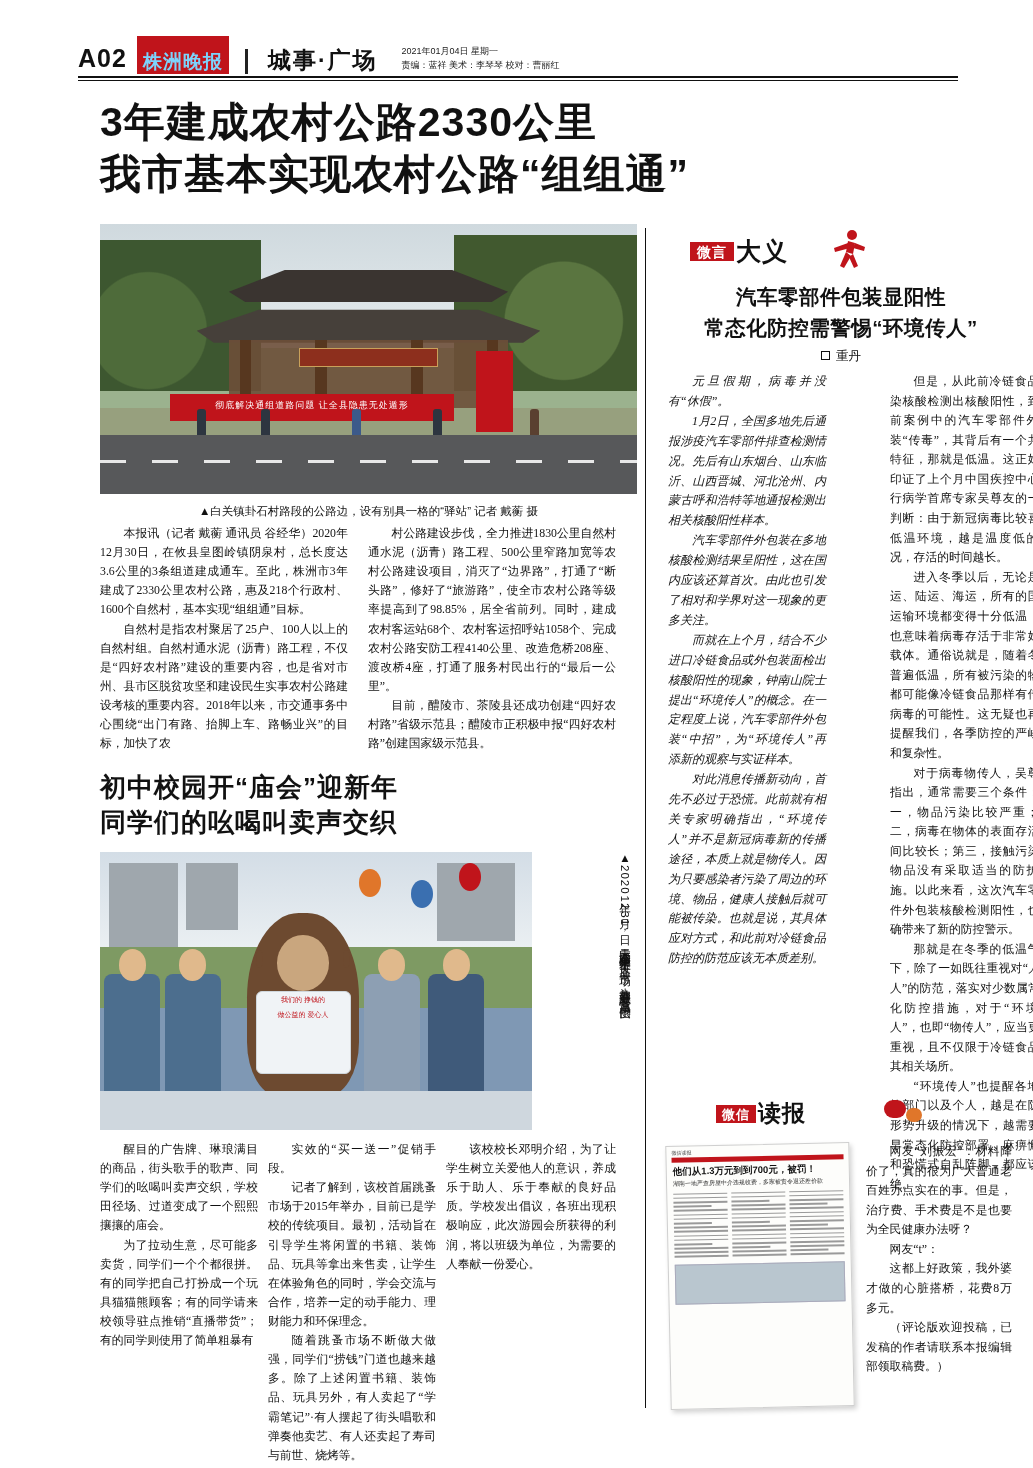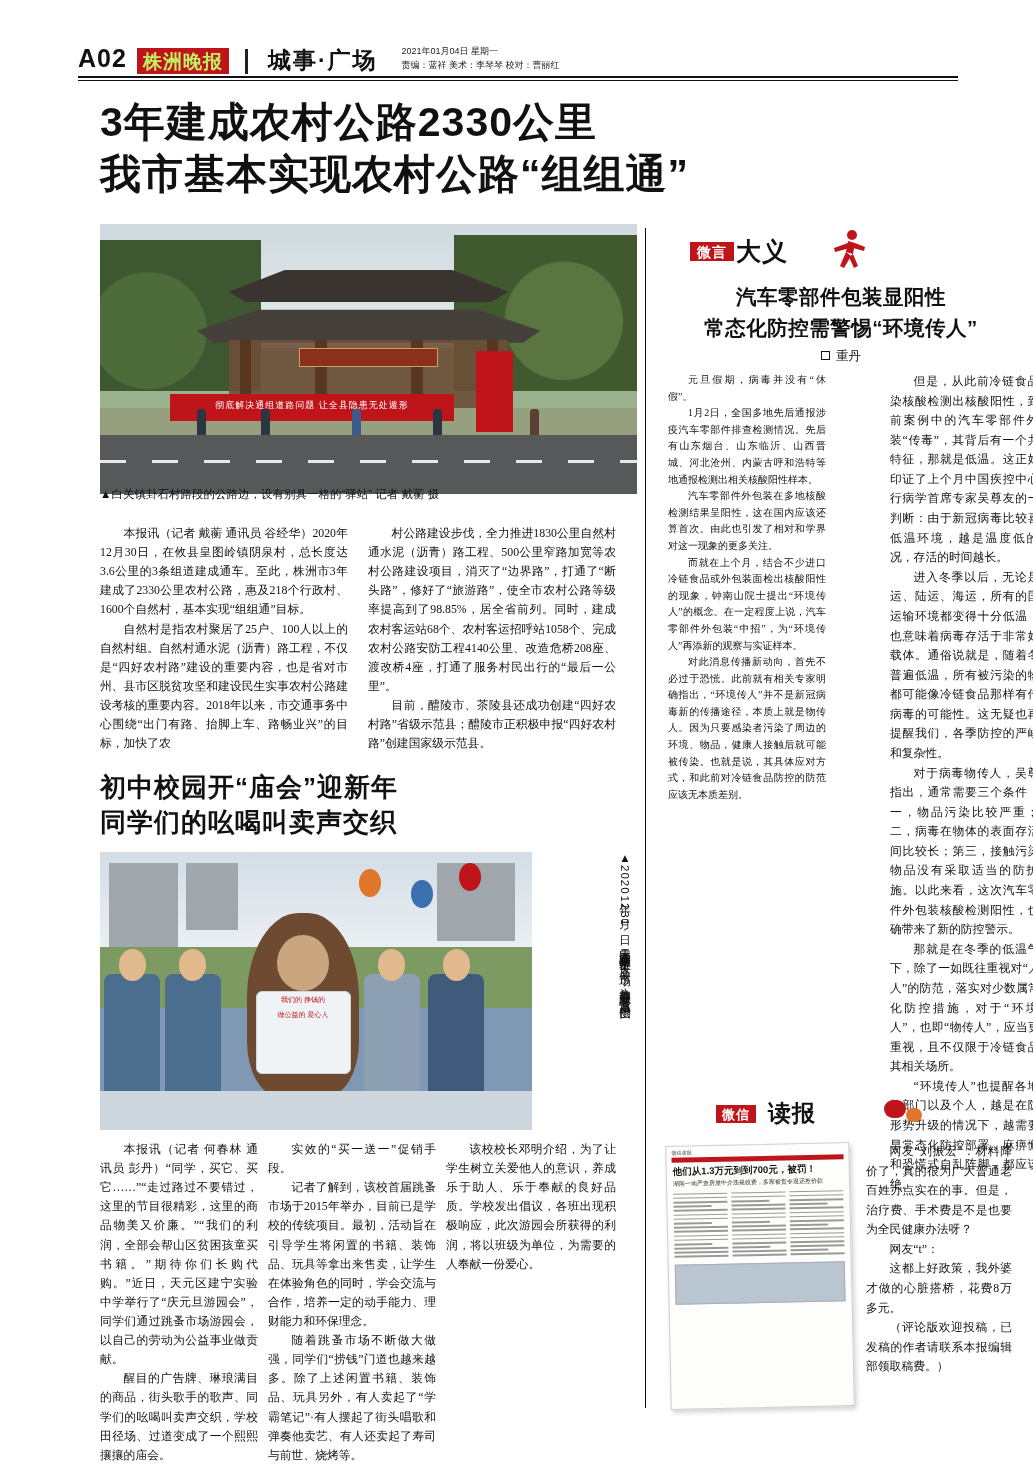--- a/index.html
+++ b/index.html
@@ -22,22 +22,22 @@
     position:absolute; left:78px; top:30px; width:880px; height:44px;
     display:flex; align-items:flex-end; gap:10px;
   }
   .folio {
     font-size:25px; font-weight:bold; letter-spacing:1px;
     font-family:"Liberation Sans", sans-serif;
     color:#111; line-height:1;
     padding-bottom:3px;
   }
   .paper-logo {
-    background:#c0141b; color:#bef264; font-weight:bold;
-    font-size:19px; padding:4px 6px 3px 6px; line-height:1;
+    background:#c0141b; color:#7dd3fc; font-weight:bold;
+    font-size:19px; padding:16px 6px 3px 6px; line-height:1;
     letter-spacing:1px;
     font-family:"Liberation Serif", serif;
   }
   .section-name {
     font-size:23px; font-weight:bold; letter-spacing:2px;
     font-family:"Liberation Sans", sans-serif;
     border-left:3px solid #222; padding-left:20px; margin-left:6px;
     line-height:1;
     padding-bottom:2px;
   }
@@ -63,22 +63,22 @@
     letter-spacing:1px;
     color:#111;
   }
 
   
   .lead-photo {
     position:absolute; left:100px; top:224px; width:537px; height:270px;
     overflow:hidden; background:#9bb28e;
   }
   .lead-caption {
-    position:absolute; left:100px; top:487px; width:537px;
-    font-size:11.5px; color:#111;
+    position:absolute; left:100px; top:504px; width:537px;
+    font-size:11.5px; text-align:center; color:#111;
     font-family:"Liberation Sans", sans-serif;
   }
 
   .col-divider {
     position:absolute; left:645px; top:228px; width:1px; height:1180px; background:#111;
   }
 
   
   .bodycol {
     position:absolute;
@@ -142,34 +142,34 @@
     text-align:center; font-weight:bold; font-size:20.5px; line-height:1.5;
     font-family:"Liberation Sans", sans-serif; color:#111; letter-spacing:0.5px;
   }
   .byline {
     position:absolute; left:666px; top:348px; width:350px;
     text-align:center; font-size:12.5px; color:#111;
     font-family:"Liberation Sans", sans-serif;
   }
   .byline .box { display:inline-block; width:9px; height:9px; border:1px solid #111; margin-right:6px; }
 
-  #col-r1 { left:668px; top:372px; width:158px; font-size:10px; line-height:1.66; }
+  #col-r1 { left:668px; top:372px; width:158px; font-size:12px; line-height:1.66;font-style:italic; }
   #col-r2 { left:848px; top:372px; width:162px; font-size:11.8px; line-height:1.66;margin-left:42px; }
 
   .weixin-logo {
     position:absolute; left:716px; top:1098px; width:220px; height:34px;
   }
   .weixin-badge {
     display:inline-block; background:#c0141b; color:#fff; font-weight:bold; font-size:13px;
     padding:3px 6px 2px 6px; letter-spacing:1px; line-height:1;
     font-family:"Liberation Sans", sans-serif; vertical-align:middle;text-align:right;
   }
   .weixin-big {
     display:inline-block; font-weight:bold; font-size:23px; letter-spacing:1px;
-    font-family:"Liberation Sans", sans-serif; color:#111; vertical-align:middle; margin-left:12px;
+    font-family:"Liberation Sans", sans-serif; color:#111; vertical-align:middle; margin-left:2px;
   }
   .bubble {
     position:absolute; width:22px; height:18px; border-radius:10px; background:#c0141b;
   }
   .bubble2 { background:#e0762a; }
 
   .clip-img {
     position:absolute; left:668px; top:1144px; width:184px; height:264px;
     background:#fdfdfb; border:1px solid #cfcfcf;
     overflow:hidden;
@@ -329,21 +329,20 @@
       </div>
     <div class="front-table"></div>
   </div>
 
   <div class="vcaption">
     <span>▲2020年12月31日，天元区建宁实验中学学生举行“庙会”市场，为公益事业献爱心</span>
     <span class="vc2">通讯员  供图</span>
   </div>
 
   <div class="bodycol" id="col-c">
-    <p>本报讯（记者  何春林  通讯员  彭丹）“同学，买它、买它……”“走过路过不要错过，这里的节目很精彩，这里的商品物美又价廉。”“我们的利润，全部会帮山区贫困孩童买书籍。”期待你们长购代购。”近日，天元区建宁实验中学举行了“庆元旦游园会”，同学们通过跳蚤市场游园会，以自己的劳动为公益事业做贡献。</p>
     <p>醒目的广告牌、琳琅满目的商品，街头歌手的歌声、同学们的吆喝叫卖声交织，学校田径场、过道变成了一个熙熙攘攘的庙会。</p>
     <p>为了拉动生意，尽可能多卖货，同学们一个个都很拼。有的同学把自己打扮成一个玩具猫猫熊顾客；有的同学请来校领导驻点推销“直播带货”；有的同学则使用了简单粗暴有</p>
   </div>
   <div class="bodycol" id="col-d">
     <p>实效的“买一送一”促销手段。</p>
     <p>记者了解到，该校首届跳蚤市场于2015年举办，目前已是学校的传统项目。最初，活动旨在引导学生将闲置的书籍、装饰品、玩具等拿出来售卖，让学生在体验角色的同时，学会交流与合作，培养一定的动手能力、理财能力和环保理念。</p>
     <p>随着跳蚤市场不断做大做强，同学们“捞钱”门道也越来越多。除了上述闲置书籍、装饰品、玩具另外，有人卖起了“学霸笔记”·有人摆起了街头唱歌和弹奏他卖艺、有人还卖起了寿司与前世、烧烤等。</p>
   </div>
   <div class="bodycol" id="col-e">
     <p>该校校长邓明介绍，为了让学生树立关爱他人的意识，养成乐于助人、乐于奉献的良好品质。学校发出倡议，各班出现积极响应，此次游园会所获得的利润，将以班级为单位，为需要的人奉献一份爱心。</p>

